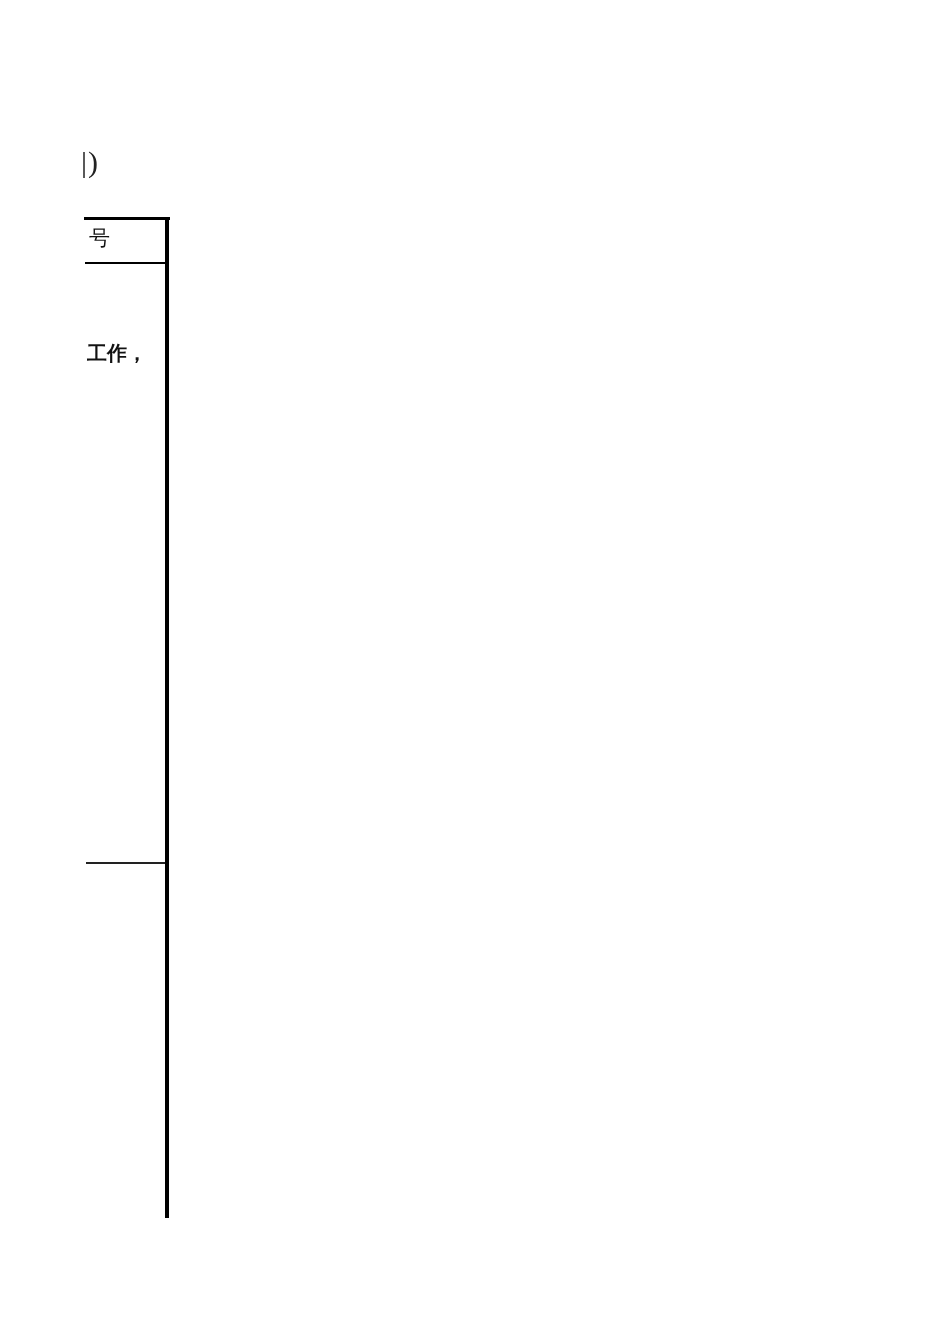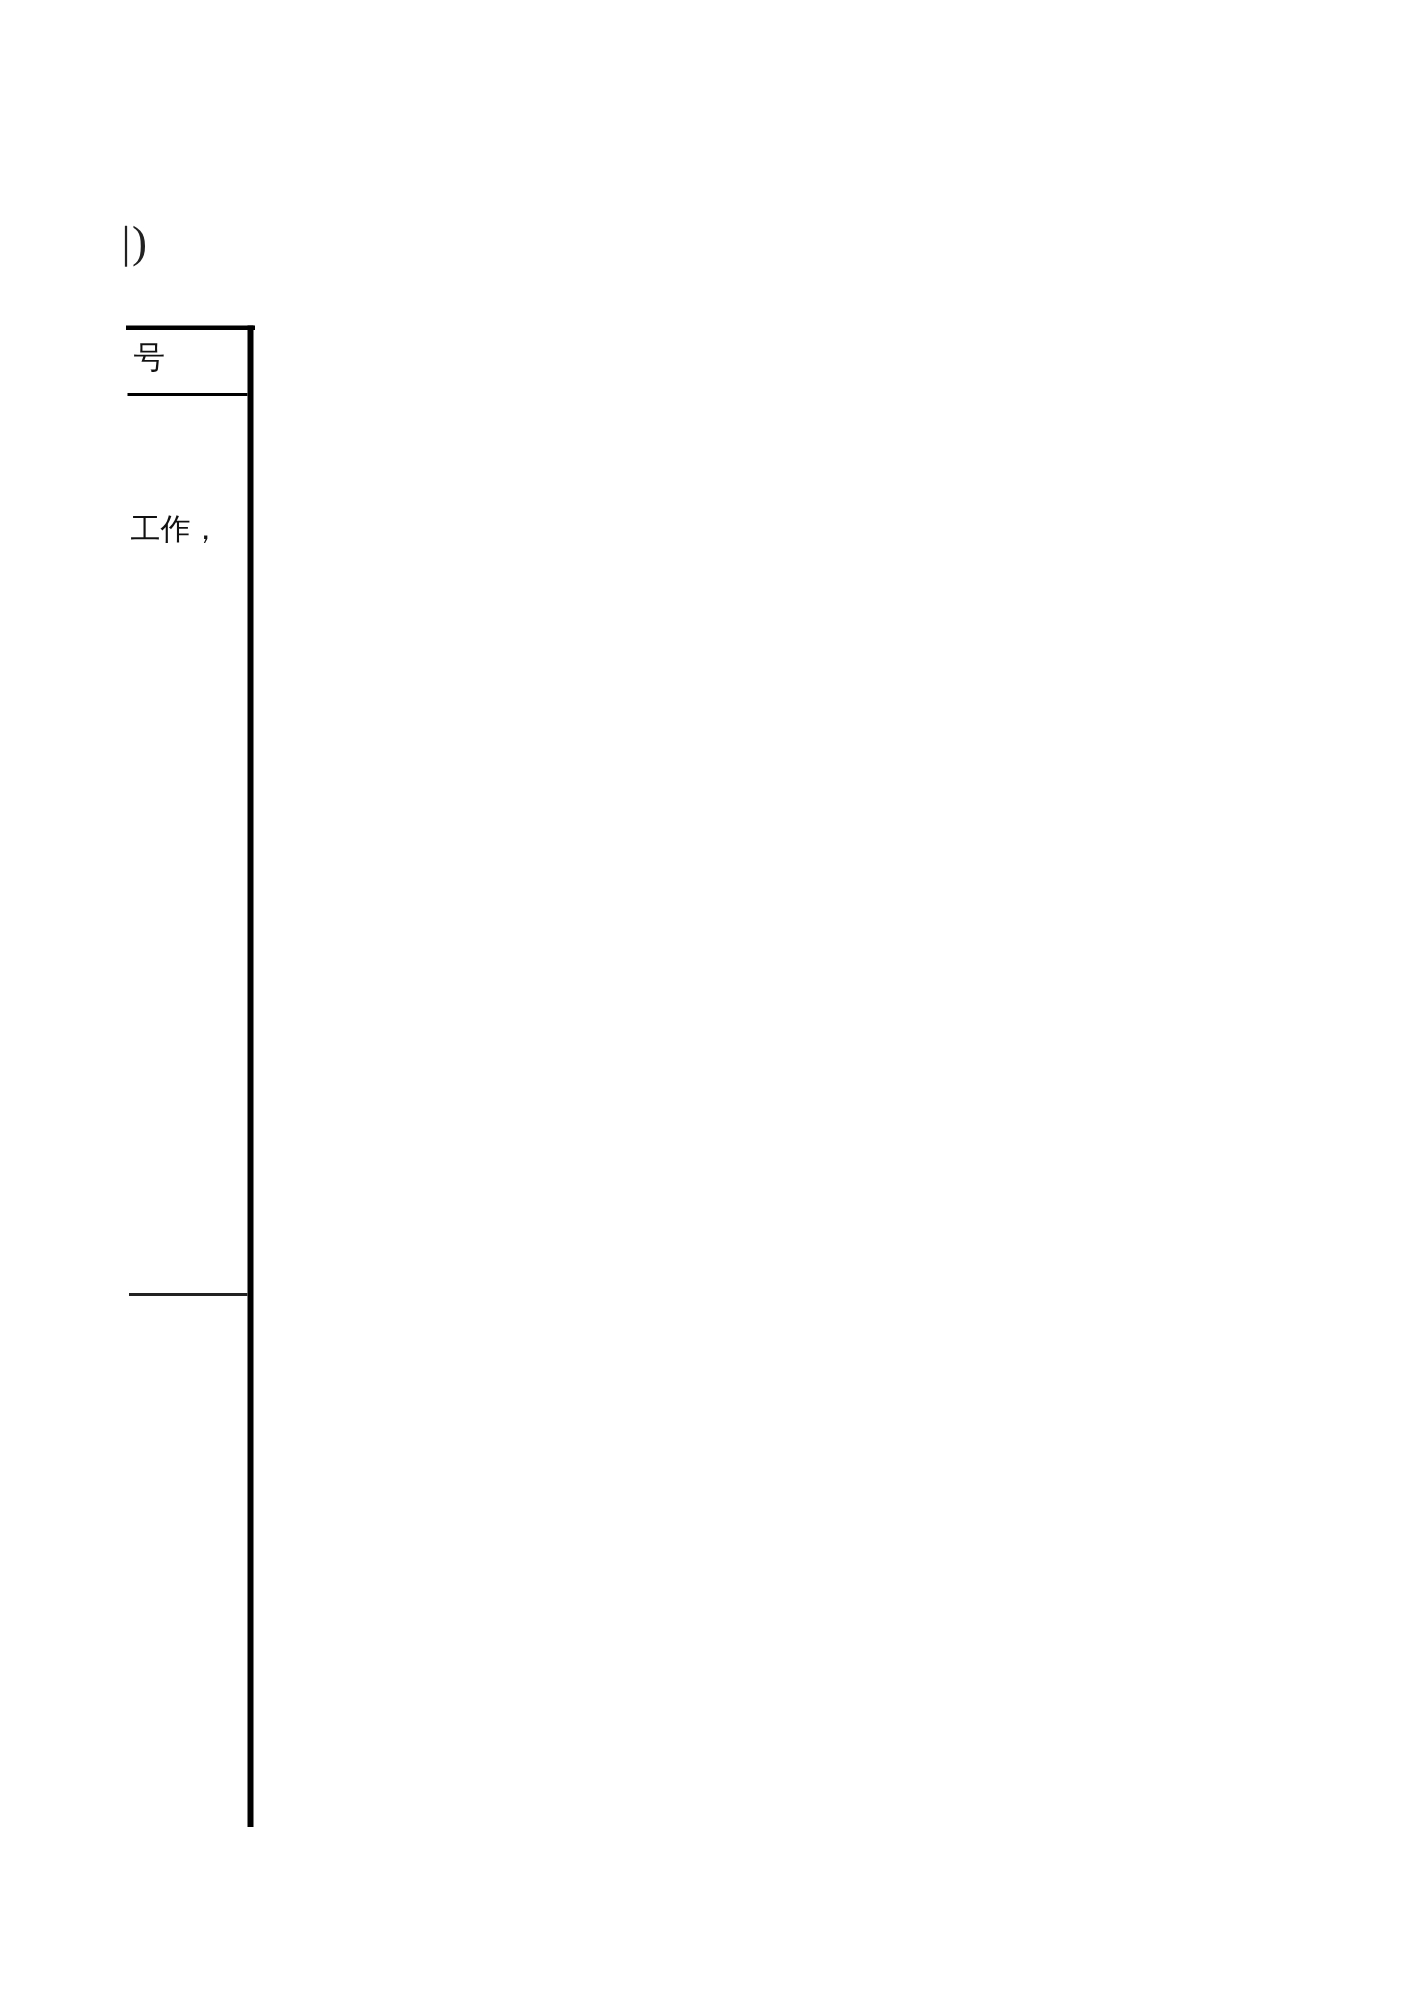--- a/index.html
+++ b/index.html
@@ -62,20 +62,21 @@
     font-size: 21px;
     line-height: 1.1;
     color: #111111;
   }
   .cell-body {
     left: 87px;
     top: 342px;
     font-size: 20px;
     line-height: 1.1;
     color: #111111;
+    font-weight: bold;
   }
 </style>
 </head>
 <body>
 
 <div class="abs cropped-text">|)</div>
 
 <div>
 
   <div class="abs border-top-thick"></div>

